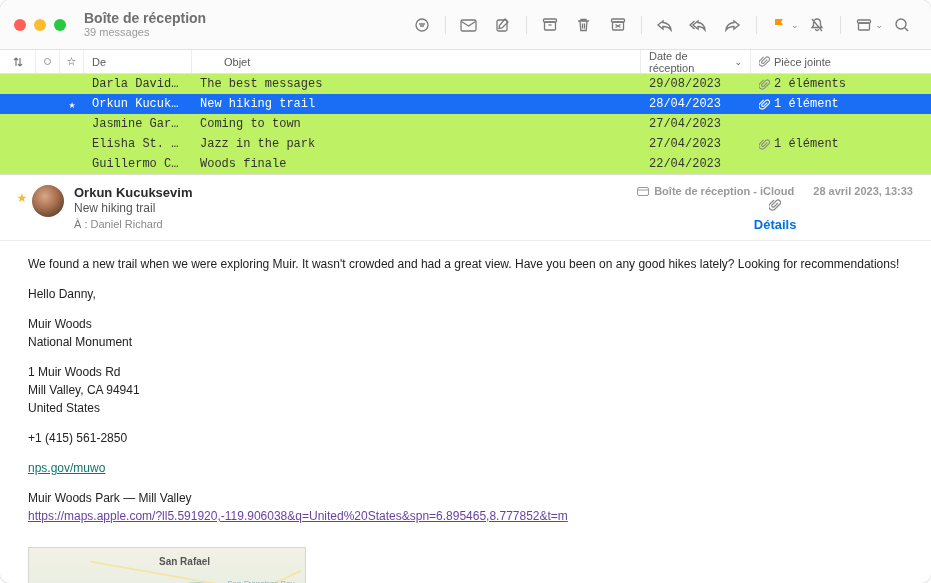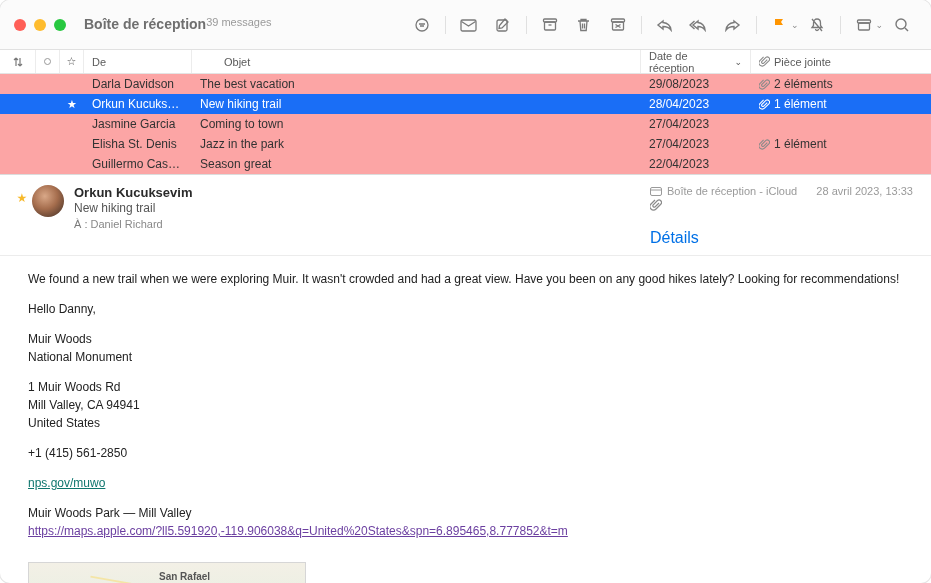--- a/index.html
+++ b/index.html
@@ -1,61 +1,61 @@
 <!DOCTYPE html>
 <html><head>
 <meta charset="utf-8">
 <style>
 * { box-sizing: border-box; margin: 0; padding: 0; }
 body { font-family: -apple-system, BlinkMacSystemFont, "Helvetica Neue", sans-serif; background: #fff; width: 931px; height: 583px; overflow: hidden; display: flex; flex-direction: column; border-radius: 10px; box-shadow: 0 0 0 1px rgba(0,0,0,0.1); }
 .titlebar { height: 50px; display: flex; align-items: center; padding: 0 14px; background: #fbfbfb; border-bottom: 1px solid #e1e1e1; }
 .traffic { display: flex; gap: 8px; margin-right: 18px; }
 .traffic span { width: 12px; height: 12px; border-radius: 50%; display: block; }
 .tl-close { background: #ff5f57; } .tl-min { background: #febc2e; } .tl-max { background: #28c840; }
-.title-area { display: flex; flex-direction: row; line-height: 1.2; justify-content: space-between; }
+.title-area { display: flex; flex-direction: column; line-height: 1.2; justify-content: space-between; }
 .title-main { font-size: 14px; font-weight: 600; color: #6f6f6f; }
 .title-sub { font-size: 11px; color: #9a9a9a; }
 .toolbar { margin-left: auto; display: flex; align-items: center; gap: 4px; }
 .tbtn { width: 30px; height: 26px; display: flex; align-items: center; justify-content: center; color: #7a7a7a; cursor: pointer; border-radius: 5px; }
 .tsep { width: 1px; height: 18px; background: #e0e0e0; margin: 0 4px; }
 .flagbtn svg { fill: #ff9500; }
 .chev { font-size: 9px; color: #8a8a8a; margin-left: -8px; }
 
 .colheader { height: 24px; display: flex; align-items: center; background: #fff; border-bottom: 1px solid #e4e4e4; font-size: 11px; color: #5a5a5a; }
 .ch { padding: 0 8px; display: flex; align-items: center; gap: 4px; border-right: 1px solid #ececec; height: 100%; }
 .ch.sort { width: 36px; justify-content: center; }
 .ch.read { width: 24px; justify-content: center; }
 .ch.flag { width: 24px; justify-content: center; }
 .ch.from { width: 108px; }
 .ch.subj { flex: 1; margin-left: 24px; }
 .ch.date { width: 110px; }
 .ch.att { width: 180px; border-right: none; }
 
-.list { background: #fca5a5; }
+.list { background: #bef264; font-family: Liberation Mono, monospace; }
 .row { height: 20px; display: flex; align-items: center; font-size: 12px; color: #333; }
 .row .cell { padding: 0 8px; overflow: hidden; white-space: nowrap; text-overflow: ellipsis; }
 .row .c-sort { width: 36px; } .row .c-read { width: 24px; } .row .c-flag { width: 24px; display:flex; align-items:center; justify-content:center; }
 .row .c-from { width: 108px; } .row .c-subj { flex: 1; } .row .c-date { width: 110px; } .row .c-att { width: 180px; display:flex; align-items:center; gap:4px; }
 .row.selected { background: #1a6ef6; color: #fff; }
 .row.selected .paperclip { stroke: #fff; }
 .paperclip { stroke: #8a8a8a; }
 
 .preview { flex: 1; border-top: 1px solid #dcdcdc; display: flex; flex-direction: column; overflow: hidden; }
 .prehead { padding: 10px 18px 8px 12px; border-bottom: 1px solid #ececec; }
 .ph-top { display: flex; align-items: flex-start; }
 .starcol { width: 20px; padding-top: 6px; display: flex; justify-content: center; }
 .avatar { width: 32px; height: 32px; border-radius: 50%; background: radial-gradient(circle at 40% 35%, #d9a888 0%, #a56d4d 45%, #3a2a22 100%); margin-right: 10px; flex-shrink: 0; }
 .ph-meta { flex: 1; }
 .ph-sender { font-size: 13px; font-weight: 700; color: #2a2a2a; }
 .ph-subj { font-size: 12px; color: #555; margin-top: 1px; }
 .ph-to { font-size: 11px; color: #888; margin-top: 3px; }
 .ph-to .lbl { color: #7a7a7a; }
-.ph-right { text-align: left; font-size: 11px; color: #9a9a9a; }
+.ph-right { text-align: center; font-size: 11px; color: #9a9a9a; font-weight: bold; }
 .ph-folder { display: flex; align-items: center; gap: 5px; justify-content: flex-end; margin-bottom: 2px; }
-.ph-details { color: #0070e6; font-size: 16px; margin-top: 16px; cursor: pointer; }
+.ph-details { color: #0070e6; font-size: 13px; margin-top: 4px; cursor: pointer; }
 .ph-clip { color: #9a9a9a; margin-top: 2px; }
 
 .body { padding: 14px 28px; font-size: 12px; color: #222; line-height: 1.5; overflow: auto; flex: 1; }
 .body p { margin-bottom: 12px; }
 .body .block { margin-bottom: 12px; }
 .body a { color: #0f766e; }
 .body a.visited { color: #6b3fa0; }
 
 .mapbox { width: 278px; height: 115px; position: relative; border: 1px solid #d6d6d6; background: linear-gradient(180deg,#f3f0e6 0%, #e8efe2 40%, #cddddd 100%); overflow: hidden; font-family: -apple-system, sans-serif; }
 .water { position: absolute; background: #a6d0e4; }
@@ -188,21 +188,21 @@
       <span>Pièce jointe</span>
     </div>
 </div>
 
 <div class="list" id="msglist">
     <div class="row">
       <div class="cell c-sort"></div>
       <div class="cell c-read"></div>
       <div class="cell c-flag"></div>
       <div class="cell c-from">Darla Davidson</div>
-      <div class="cell c-subj">The best vacation</div>
+      <div class="cell c-subj">The best messages</div>
       <div class="cell c-date">29/08/2023</div>
       <div class="cell c-att"><svg class="paperclip" width="11" height="11" viewBox="0 0 12 12" fill="none" stroke-width="1.2">
           <path d="M9 4 5 8a1.5 1.5 0 01-2-2l4.5-4.5a2.5 2.5 0 013.5 3.5L6 10a3.5 3.5 0 01-5-5l4-4"></path>
         </svg> 2 éléments</div>
     </div>
     <div class="row selected">
       <div class="cell c-sort"></div>
       <div class="cell c-read"></div>
       <div class="cell c-flag">
         <span style="color:#fff;font-size:11px">★</span>
@@ -232,21 +232,21 @@
       <div class="cell c-date">27/04/2023</div>
       <div class="cell c-att"><svg class="paperclip" width="11" height="11" viewBox="0 0 12 12" fill="none" stroke-width="1.2">
           <path d="M9 4 5 8a1.5 1.5 0 01-2-2l4.5-4.5a2.5 2.5 0 013.5 3.5L6 10a3.5 3.5 0 01-5-5l4-4"></path>
         </svg> 1 élément</div>
     </div>
     <div class="row">
       <div class="cell c-sort"></div>
       <div class="cell c-read"></div>
       <div class="cell c-flag"></div>
       <div class="cell c-from">Guillermo Cas…</div>
-      <div class="cell c-subj">Season great</div>
+      <div class="cell c-subj">Woods finale</div>
       <div class="cell c-date">22/04/2023</div>
       <div class="cell c-att"> </div>
     </div>
   </div>
 
 <div class="preview">
   <div class="prehead">
     <div class="ph-top">
       <div class="starcol">
           <span style="color:#f7b92b;font-size:12px">★</span>

